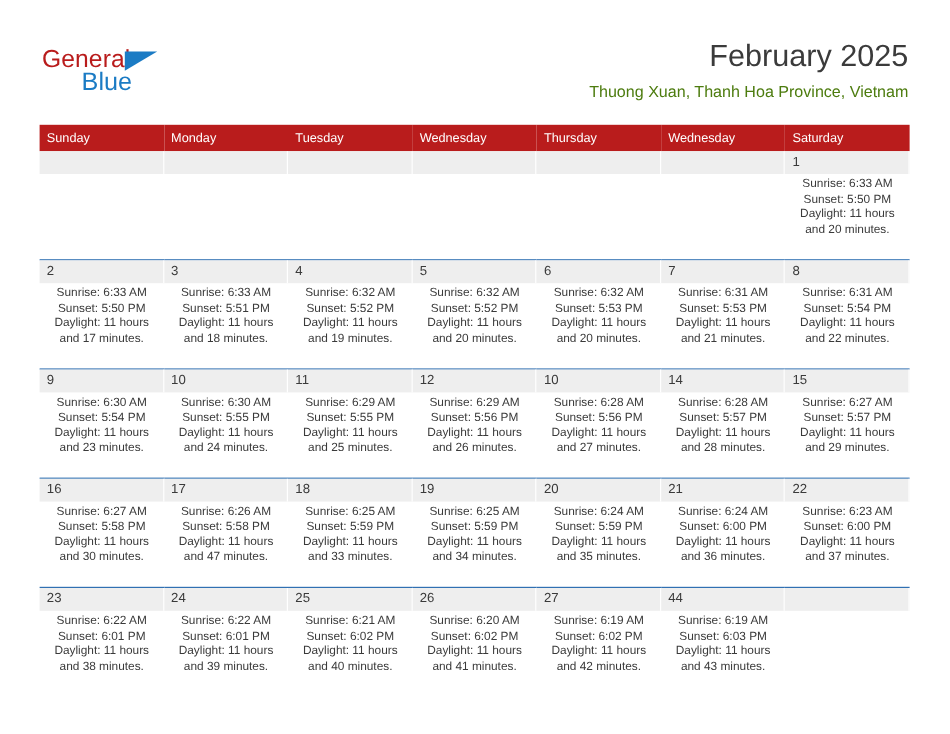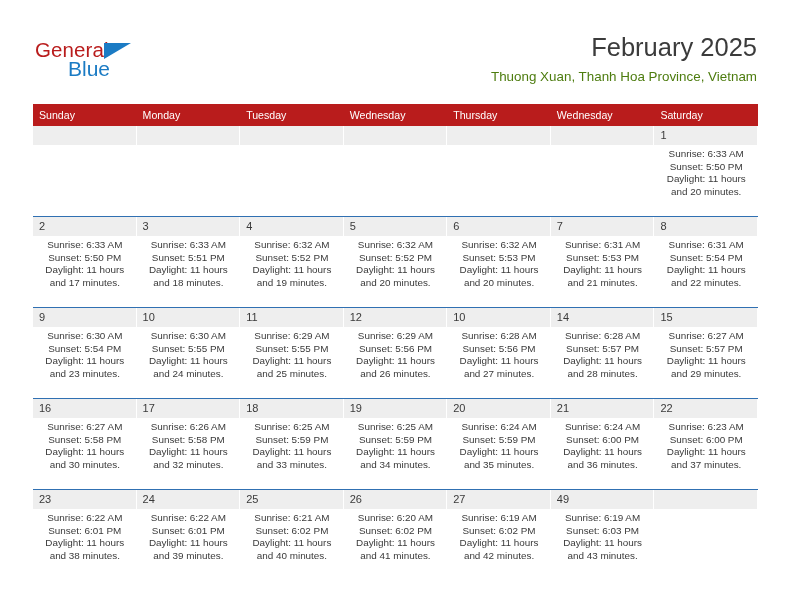--- a/index.html
+++ b/index.html
@@ -399,21 +399,21 @@
               </div>
             </div>
           </td>
           <td>
             <div class="daycell">
               <div class="daynum">17</div>
               <div class="details">
                 <div>Sunrise: 6:26 AM</div>
                 <div>Sunset: 5:58 PM</div>
                 <div>Daylight: 11 hours</div>
-                <div>and 32 minutes.</div>
+                <div>and 47 minutes.</div>
               </div>
             </div>
           </td>
           <td>
             <div class="daycell">
               <div class="daynum">18</div>
               <div class="details">
                 <div>Sunrise: 6:25 AM</div>
                 <div>Sunset: 5:59 PM</div>
                 <div>Daylight: 11 hours</div>
@@ -517,21 +517,21 @@
               <div class="details">
                 <div>Sunrise: 6:19 AM</div>
                 <div>Sunset: 6:02 PM</div>
                 <div>Daylight: 11 hours</div>
                 <div>and 42 minutes.</div>
               </div>
             </div>
           </td>
           <td>
             <div class="daycell">
-              <div class="daynum">49</div>
+              <div class="daynum">44</div>
               <div class="details">
                 <div>Sunrise: 6:19 AM</div>
                 <div>Sunset: 6:03 PM</div>
                 <div>Daylight: 11 hours</div>
                 <div>and 43 minutes.</div>
               </div>
             </div>
           </td>
           <td>
             <div class="daycell empty">

